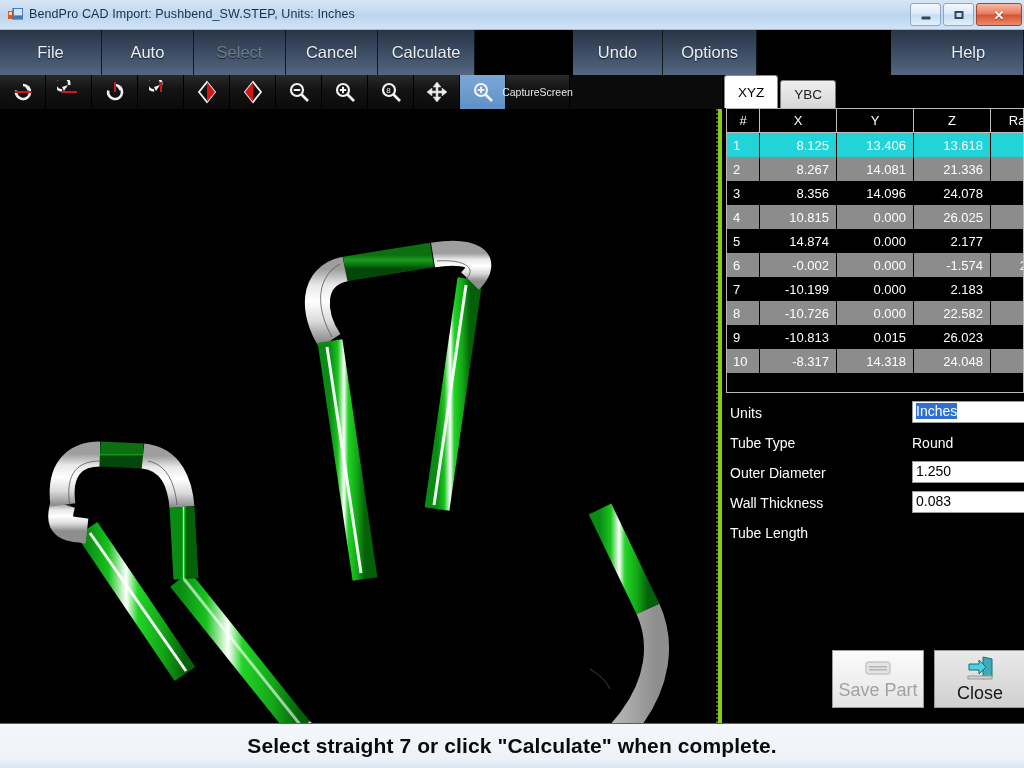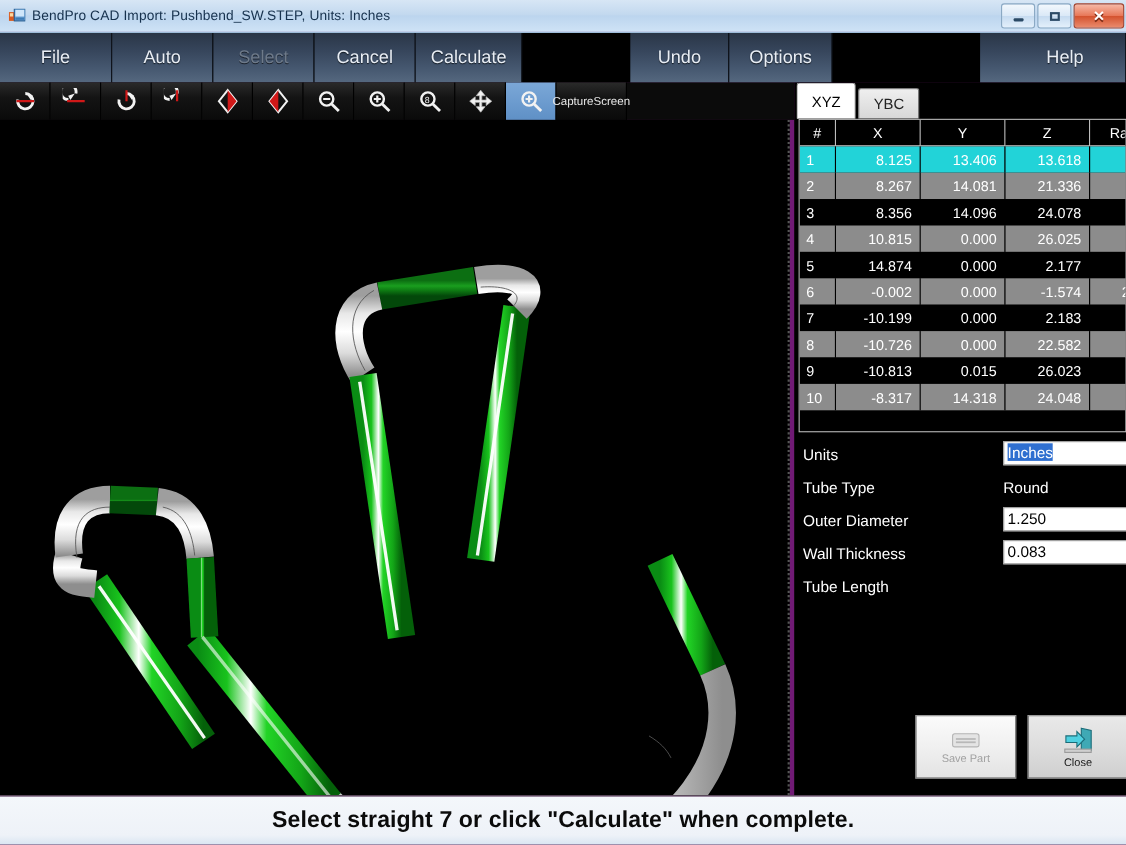--- a/index.html
+++ b/index.html
@@ -5,21 +5,21 @@
   html, body {
     margin: 0; padding: 0;
     width: 1024px; height: 768px;
     overflow: hidden;
     font-family: "Liberation Sans", sans-serif;
     background: #000;
   }
   #app {
     position: relative;
     width: 1024px; height: 768px;
-    background: #701a75;
+    background: #84cc16;
   }
 
   
   .titlebar {
     position: absolute; left: 0; top: 0; width: 1024px; height: 30px;
     background: linear-gradient(to bottom, #d7e6f5 0%, #c3d9ef 45%, #bcd5ee 50%, #cfe3f6 100%);
     border-bottom: 1px solid #9dbcd9;
     box-sizing: border-box;
   }
   .title-ico {
@@ -168,21 +168,21 @@
   .bot-btns { position: absolute; left: 0; top: 575px; width: 302px; height: 70px; }
   .bbtn {
     position: absolute; top: 0; width: 92px; height: 58px;
     border: 1px solid #9b9b9b;
     background: linear-gradient(to bottom, #fbfbfb 0%, #efefef 55%, #e3e3e3 100%);
     display: flex; flex-direction: column; align-items: center; justify-content: center;
     box-sizing: border-box;
   }
   .bbtn.save { left: 110px; }
   .bbtn.close-b { left: 212px; background: linear-gradient(to bottom, #e9e9e9 0%, #dcdcdc 55%, #cfcfcf 100%); }
-  .bbtn .blab { font-size: 10px; color: #171717; margin-top: 2px; }
+  .bbtn .blab { font-size: 18px; color: #171717; margin-top: 2px; }
   .bbtn.save .blab { color: #a2a2a2; }
 
   
   .statusbar {
     position: absolute; left: 0; top: 723px; width: 1024px; height: 45px;
     background: linear-gradient(to bottom,#f4f7fb 0%, #eef2f8 80%, #d9e5f2 100%);
     border-top: 1px solid #5f5f5f;
     box-sizing: border-box;
     display: flex; align-items: center; justify-content: center;
   }

